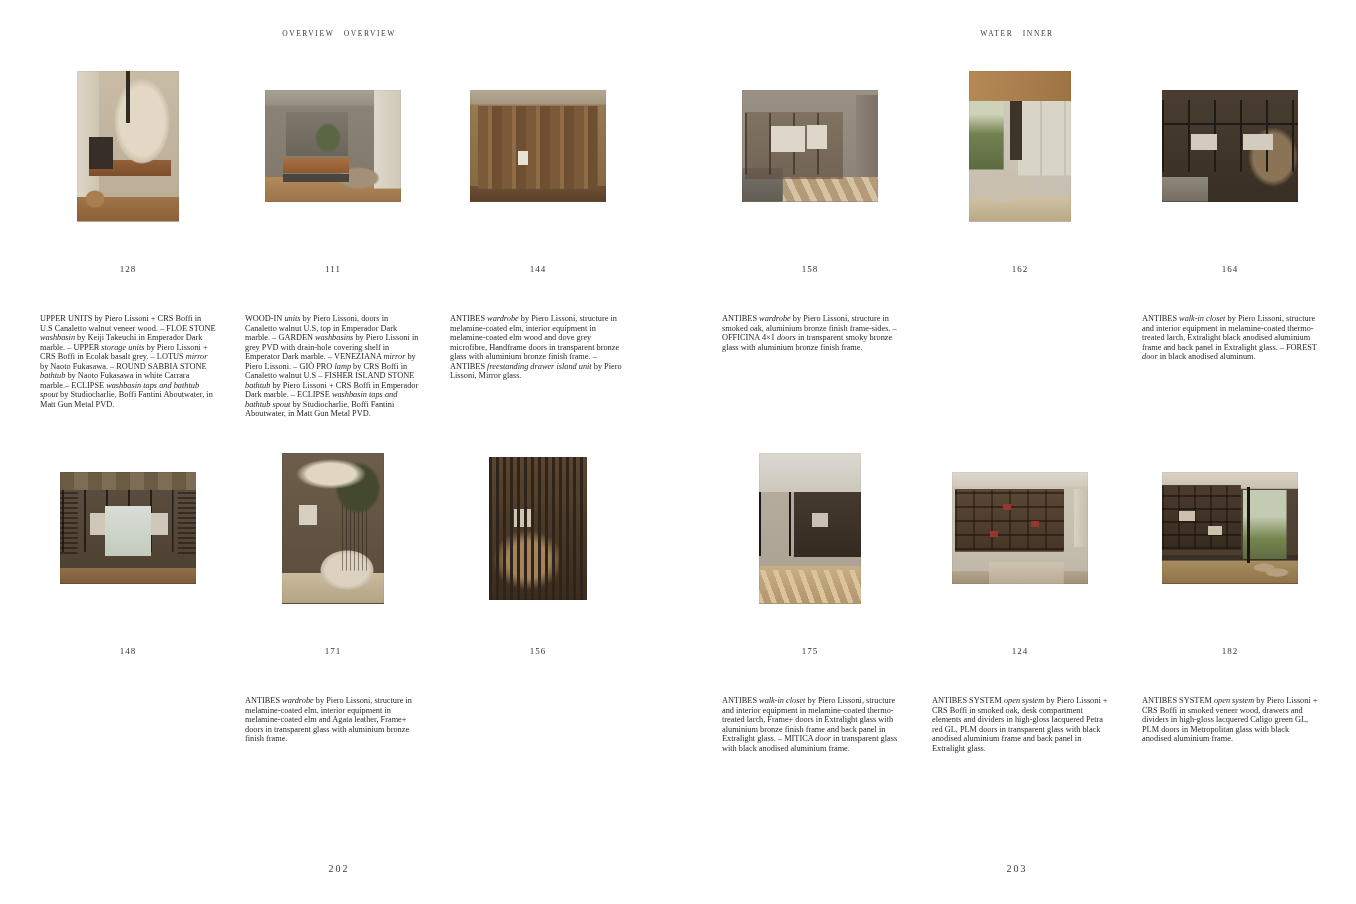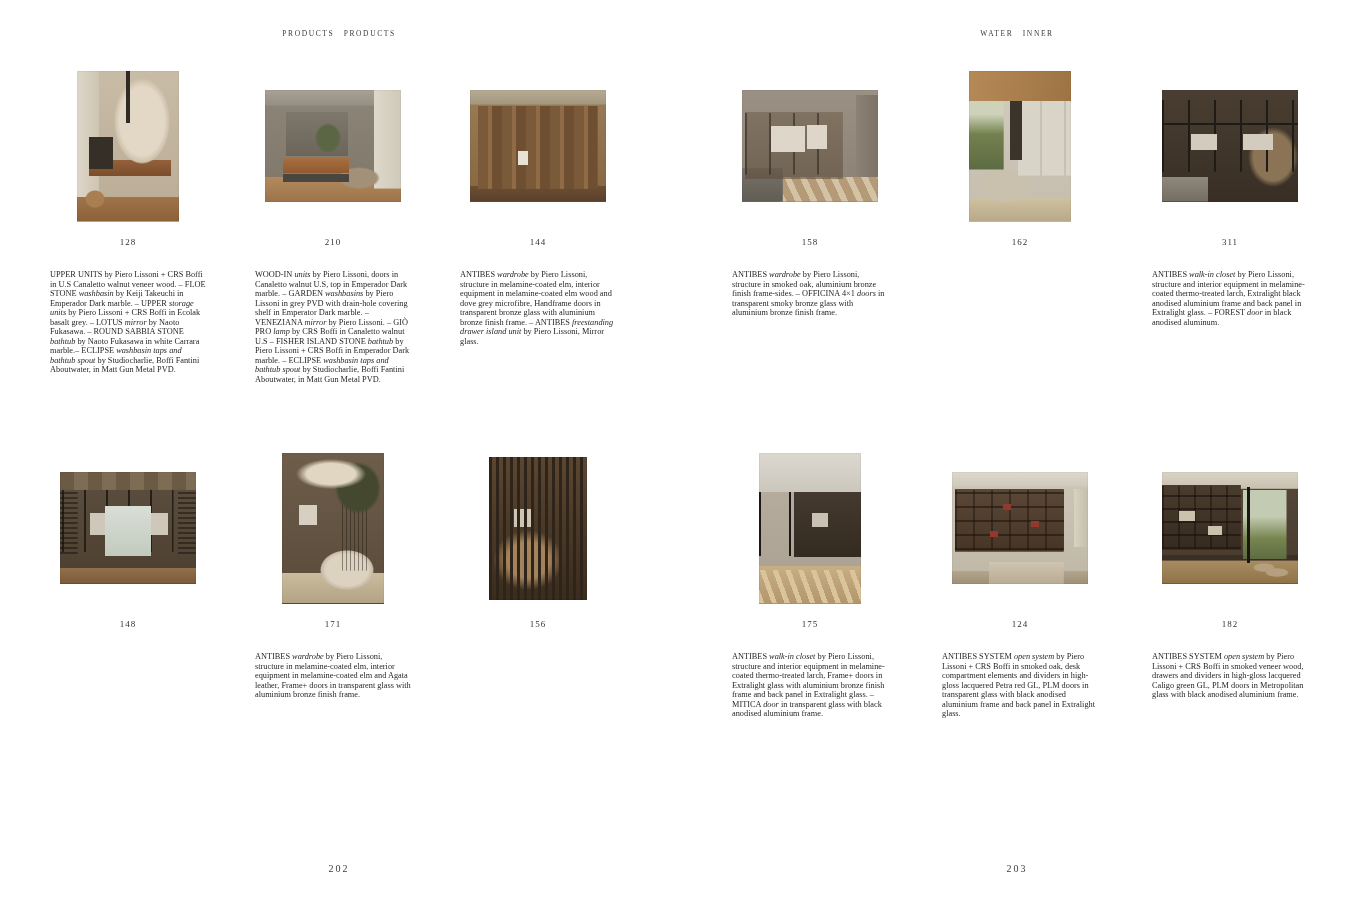--- a/index.html
+++ b/index.html
@@ -18,27 +18,27 @@
   .folio{
     position:absolute;top:863px;left:0;right:0;text-align:center;
     font-size:10px;letter-spacing:2px;color:#3c3c3c;
   }
   .row{position:absolute;display:flex;justify-content:space-between;}
   .page--left .row{left:34px;right:46px;}
   .page--right .row{left:38px;right:32px;}
   .row-1{top:68px;}
   .row-2{top:450px;}
 
-  .cell{width:188px;display:flex;flex-direction:column;}
+  .cell{width:188px;display:flex;flex-direction:column;gap:27px;}
   .imgbox{height:156px;display:flex;align-items:center;justify-content:center;}
   .num{
     margin:13px 0 7px 0;text-align:center;font-size:9px;letter-spacing:1px;color:#333;
   }
   .desc{
-    margin:16px;font-size:8.3px;line-height:9.5px;color:#272727;text-align:left;
+    margin:6px;font-size:8.3px;line-height:9.5px;color:#272727;text-align:left;
   }
   .desc i{font-style:italic;}
 
   .photo{box-shadow:0 0 0 1px rgba(0,0,0,0.04) inset;}
   .port{width:102px;height:151px;}
   .land{width:136px;height:112px;}
   .ph-156{width:98px;height:143px;}
 
   
   .ph-128{background:
@@ -148,35 +148,35 @@
     linear-gradient(#3a2f24,#3a2f24) no-repeat 0 78%/100% 5%,
     linear-gradient(180deg,#a98e63,#8f7348) no-repeat 0 100%/100% 22%,
     linear-gradient(180deg,#56473a,#473a2d);}
 </style>
 </head>
 <body>
 
 <div class="spread">
 
   <section class="page page--left">
-    <div class="running-head">PRODUCTS PRODUCTS</div>
+    <div class="running-head">OVERVIEW OVERVIEW</div>
 
     <div class="row row-1">
       <div class="cell">
         <div class="imgbox">
           <div class="photo port ph-128" role="img" aria-label="Bathroom with oval backlit mirror, floating walnut vanity, sheer curtain and woven baskets on wood floor"></div>
         </div>
         <div class="num">128</div>
         <p class="desc">UPPER UNITS by Piero Lissoni + CRS Boffi in U.S Canaletto walnut veneer wood. – FLOE STONE <i>washbasin</i> by Keiji Takeuchi in Emperador Dark marble. – UPPER <i>storage units</i> by Piero Lissoni + CRS Boffi in Ecolak basalt grey. – LOTUS <i>mirror</i> by Naoto Fukasawa. – ROUND SABBIA STONE <i>bathtub</i> by Naoto Fukasawa in white Carrara marble.– ECLIPSE <i>washbasin taps and bathtub spout</i> by Studiocharlie, Boffi Fantini Aboutwater, in Matt Gun Metal PVD.</p>
       </div>
       <div class="cell">
         <div class="imgbox">
           <div class="photo land ph-132" role="img" aria-label="Bathroom with wide mirror, double walnut washbasin unit, stone bathtub and bright window"></div>
         </div>
-        <div class="num">210</div>
+        <div class="num">111</div>
         <p class="desc">WOOD-IN <i>units</i> by Piero Lissoni, doors in Canaletto walnut U.S, top in Emperador Dark marble. – GARDEN <i>washbasins</i> by Piero Lissoni in grey PVD with drain-hole covering shelf in Emperator Dark marble. – VENEZIANA <i>mirror</i> by Piero Lissoni. – GIÒ PRO <i>lamp</i> by CRS Boffi in Canaletto walnut U.S – FISHER ISLAND STONE <i>bathtub</i> by Piero Lissoni + CRS Boffi in Emperador Dark marble. – ECLIPSE <i>washbasin taps and bathtub spout</i> by Studiocharlie, Boffi Fantini Aboutwater, in Matt Gun Metal PVD.</p>
       </div>
       <div class="cell">
         <div class="imgbox">
           <div class="photo land ph-144" role="img" aria-label="Walk-in wardrobe with bronze glass doors and warm elm interior"></div>
         </div>
         <div class="num">144</div>
         <p class="desc">ANTIBES <i>wardrobe</i> by Piero Lissoni, structure in melamine-coated elm, interior equipment in melamine-coated elm wood and dove grey microfibre, Handframe doors in transparent bronze glass with aluminium bronze finish frame. – ANTIBES <i>freestanding drawer island unit</i> by Piero Lissoni, Mirror glass.</p>
       </div>
     </div>
@@ -220,21 +220,21 @@
       <div class="cell">
         <div class="imgbox">
           <div class="photo port ph-162" role="img" aria-label="Bedroom with timber plank ceiling, white wardrobe doors and garden window"></div>
         </div>
         <div class="num">162</div>
       </div>
       <div class="cell">
         <div class="imgbox">
           <div class="photo land ph-164" role="img" aria-label="Dark walk-in closet with black anodised frames and hanging clothes"></div>
         </div>
-        <div class="num">311</div>
+        <div class="num">164</div>
         <p class="desc">ANTIBES <i>walk-in closet</i> by Piero Lissoni, structure and interior equipment in melamine-coated thermo-treated larch, Extralight black anodised aluminium frame and back panel in Extralight glass. – FOREST <i>door</i> in black anodised aluminum.</p>
       </div>
     </div>
 
     <div class="row row-2">
       <div class="cell">
         <div class="imgbox">
           <div class="photo port ph-175" role="img" aria-label="Walk-in closet behind glass doors with black frames and pale oak floor"></div>
         </div>
         <div class="num">175</div>

